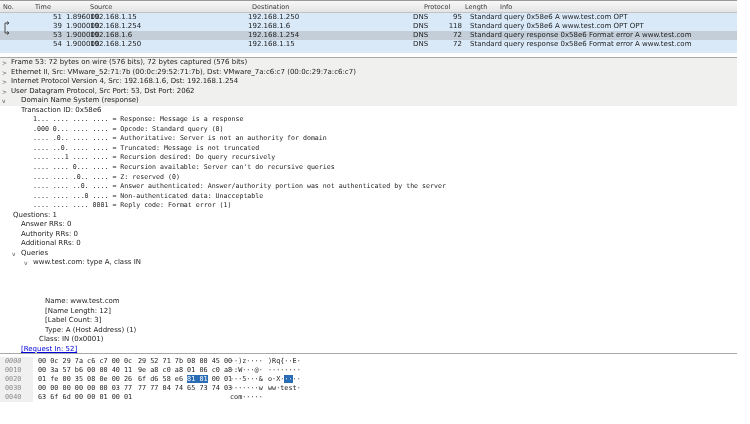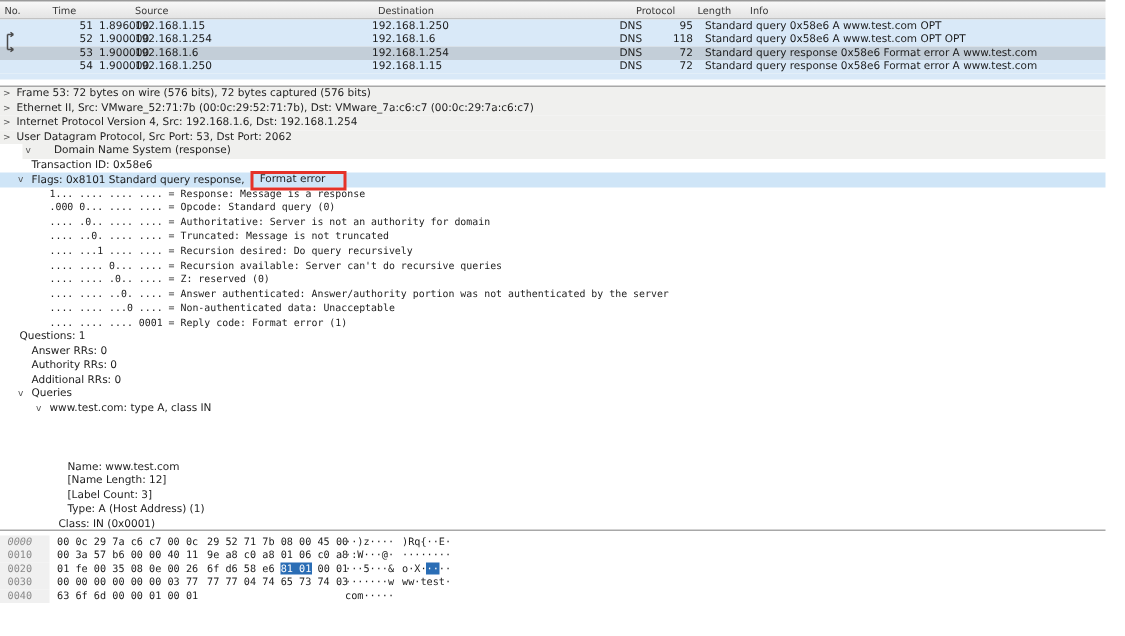--- a/index.html
+++ b/index.html
@@ -53,40 +53,39 @@
       <span class="h-no">No.</span>
       <span class="h-time">Time</span>
       <span class="h-src">Source</span>
       <span class="h-dst">Destination</span>
       <span class="h-proto">Protocol</span>
       <span class="h-len">Length</span>
       <span class="h-info">Info</span>
     </div>
   <div>
       <div class="prow" style="background: rgb(217, 233, 248);"><span class="c-no">51</span><span class="c-time">1.896000</span><span class="c-src">192.168.1.15</span><span class="c-dst">192.168.1.250</span><span class="c-proto">DNS</span><span class="c-len">95</span><span class="c-info">Standard query 0x58e6 A www.test.com OPT</span></div>
-      <div class="prow" style="background: rgb(217, 233, 248);"><span class="c-no">52</span><span class="c-time">1.900000</span><span class="c-src">192.168.1.254</span><span class="c-dst">192.168.1.6</span><span class="c-proto">DNS</span><span class="c-len">118</span><span class="c-info">Standard query 0x58e6 A www.test.com OPT OPT</span></div>
+      <div class="prow" style="background: rgb(217, 233, 248);"><span class="c-no">39</span><span class="c-time">1.900000</span><span class="c-src">192.168.1.254</span><span class="c-dst">192.168.1.6</span><span class="c-proto">DNS</span><span class="c-len">118</span><span class="c-info">Standard query 0x58e6 A www.test.com OPT OPT</span></div>
       <div class="prow" style="background: rgb(195, 206, 216);"><span class="c-no">53</span><span class="c-time">1.900000</span><span class="c-src">192.168.1.6</span><span class="c-dst">192.168.1.254</span><span class="c-proto">DNS</span><span class="c-len">72</span><span class="c-info">Standard query response 0x58e6 Format error A www.test.com</span></div>
       <div class="prow" style="background: rgb(217, 233, 248);"><span class="c-no">54</span><span class="c-time">1.900000</span><span class="c-src">192.168.1.250</span><span class="c-dst">192.168.1.15</span><span class="c-proto">DNS</span><span class="c-len">72</span><span class="c-info">Standard query response 0x58e6 Format error A www.test.com</span></div>
       <div class="prow partialrow" style="background: rgb(217, 233, 248);"></div>
     </div>
   <svg id="convmark" viewBox="0 0 11 19">
     <path d="M4 4 L4 14" stroke="#4a4a4a" stroke-width="1" fill="none"></path>
     <path d="M4 4 L8 4 M8 4 L6 2.5 M8 4 L6 5.5" stroke="#4a4a4a" stroke-width="1" fill="none"></path>
     <path d="M4 14 L8 14 M8 14 L6 12.5 M8 14 L6 15.5" stroke="#4a4a4a" stroke-width="1" fill="none"></path>
   </svg>
 </div>
 
 <div id="detail">
     <div class="drow" style="background: rgb(240, 240, 238); padding-left: 11px;"><span class="exp" style="left: 2px;">&gt;</span><span>Frame 53: 72 bytes on wire (576 bits), 72 bytes captured (576 bits)</span></div>
     <div class="drow" style="background: rgb(240, 240, 238); padding-left: 11px;"><span class="exp" style="left: 2px;">&gt;</span><span>Ethernet II, Src: VMware_52:71:7b (00:0c:29:52:71:7b), Dst: VMware_7a:c6:c7 (00:0c:29:7a:c6:c7)</span></div>
     <div class="drow" style="background: rgb(240, 240, 238); padding-left: 11px;"><span class="exp" style="left: 2px;">&gt;</span><span>Internet Protocol Version 4, Src: 192.168.1.6, Dst: 192.168.1.254</span></div>
     <div class="drow" style="background: rgb(240, 240, 238); padding-left: 11px;"><span class="exp" style="left: 2px;">&gt;</span><span>User Datagram Protocol, Src Port: 53, Dst Port: 2062</span></div>
-    <div class="drow" style="background: rgb(240, 240, 238); padding-left: 21px; margin-left: 15px;"><span class="exp" style="left: 2px;">v</span><span>Domain Name System (response)</span></div>
+    <div class="drow" style="background: rgb(240, 240, 238); padding-left: 21px;"><span class="exp" style="left: 2px;">v</span><span>Domain Name System (response)</span></div>
     <div class="drow" style="padding-left: 21px;"><span>Transaction ID: 0x58e6</span></div>
-    <div class="drow" style="background: rgb(207, 229, 247); padding-left: 21px;"><span class="exp" style="left: 12px;">v</span><span>Flags: 0x8101 Standard query response,</span><span class="redbox" style="border: 2px solid rgb(229, 50, 40);">Format error</span></div>
     <div class="drow mono" style="padding-left: 33px;"><span>1... .... .... .... = Response: Message is a response</span></div>
     <div class="drow mono" style="padding-left: 33px;"><span>.000 0... .... .... = Opcode: Standard query (0)</span></div>
     <div class="drow mono" style="padding-left: 33px;"><span>.... .0.. .... .... = Authoritative: Server is not an authority for domain</span></div>
     <div class="drow mono" style="padding-left: 33px;"><span>.... ..0. .... .... = Truncated: Message is not truncated</span></div>
     <div class="drow mono" style="padding-left: 33px;"><span>.... ...1 .... .... = Recursion desired: Do query recursively</span></div>
     <div class="drow mono" style="padding-left: 33px;"><span>.... .... 0... .... = Recursion available: Server can't do recursive queries</span></div>
     <div class="drow mono" style="padding-left: 33px;"><span>.... .... .0.. .... = Z: reserved (0)</span></div>
     <div class="drow mono" style="padding-left: 33px;"><span>.... .... ..0. .... = Answer authenticated: Answer/authority portion was not authenticated by the server</span></div>
     <div class="drow mono" style="padding-left: 33px;"><span>.... .... ...0 .... = Non-authenticated data: Unacceptable</span></div>
     <div class="drow mono" style="padding-left: 33px;"><span>.... .... .... 0001 = Reply code: Format error (1)</span></div>

